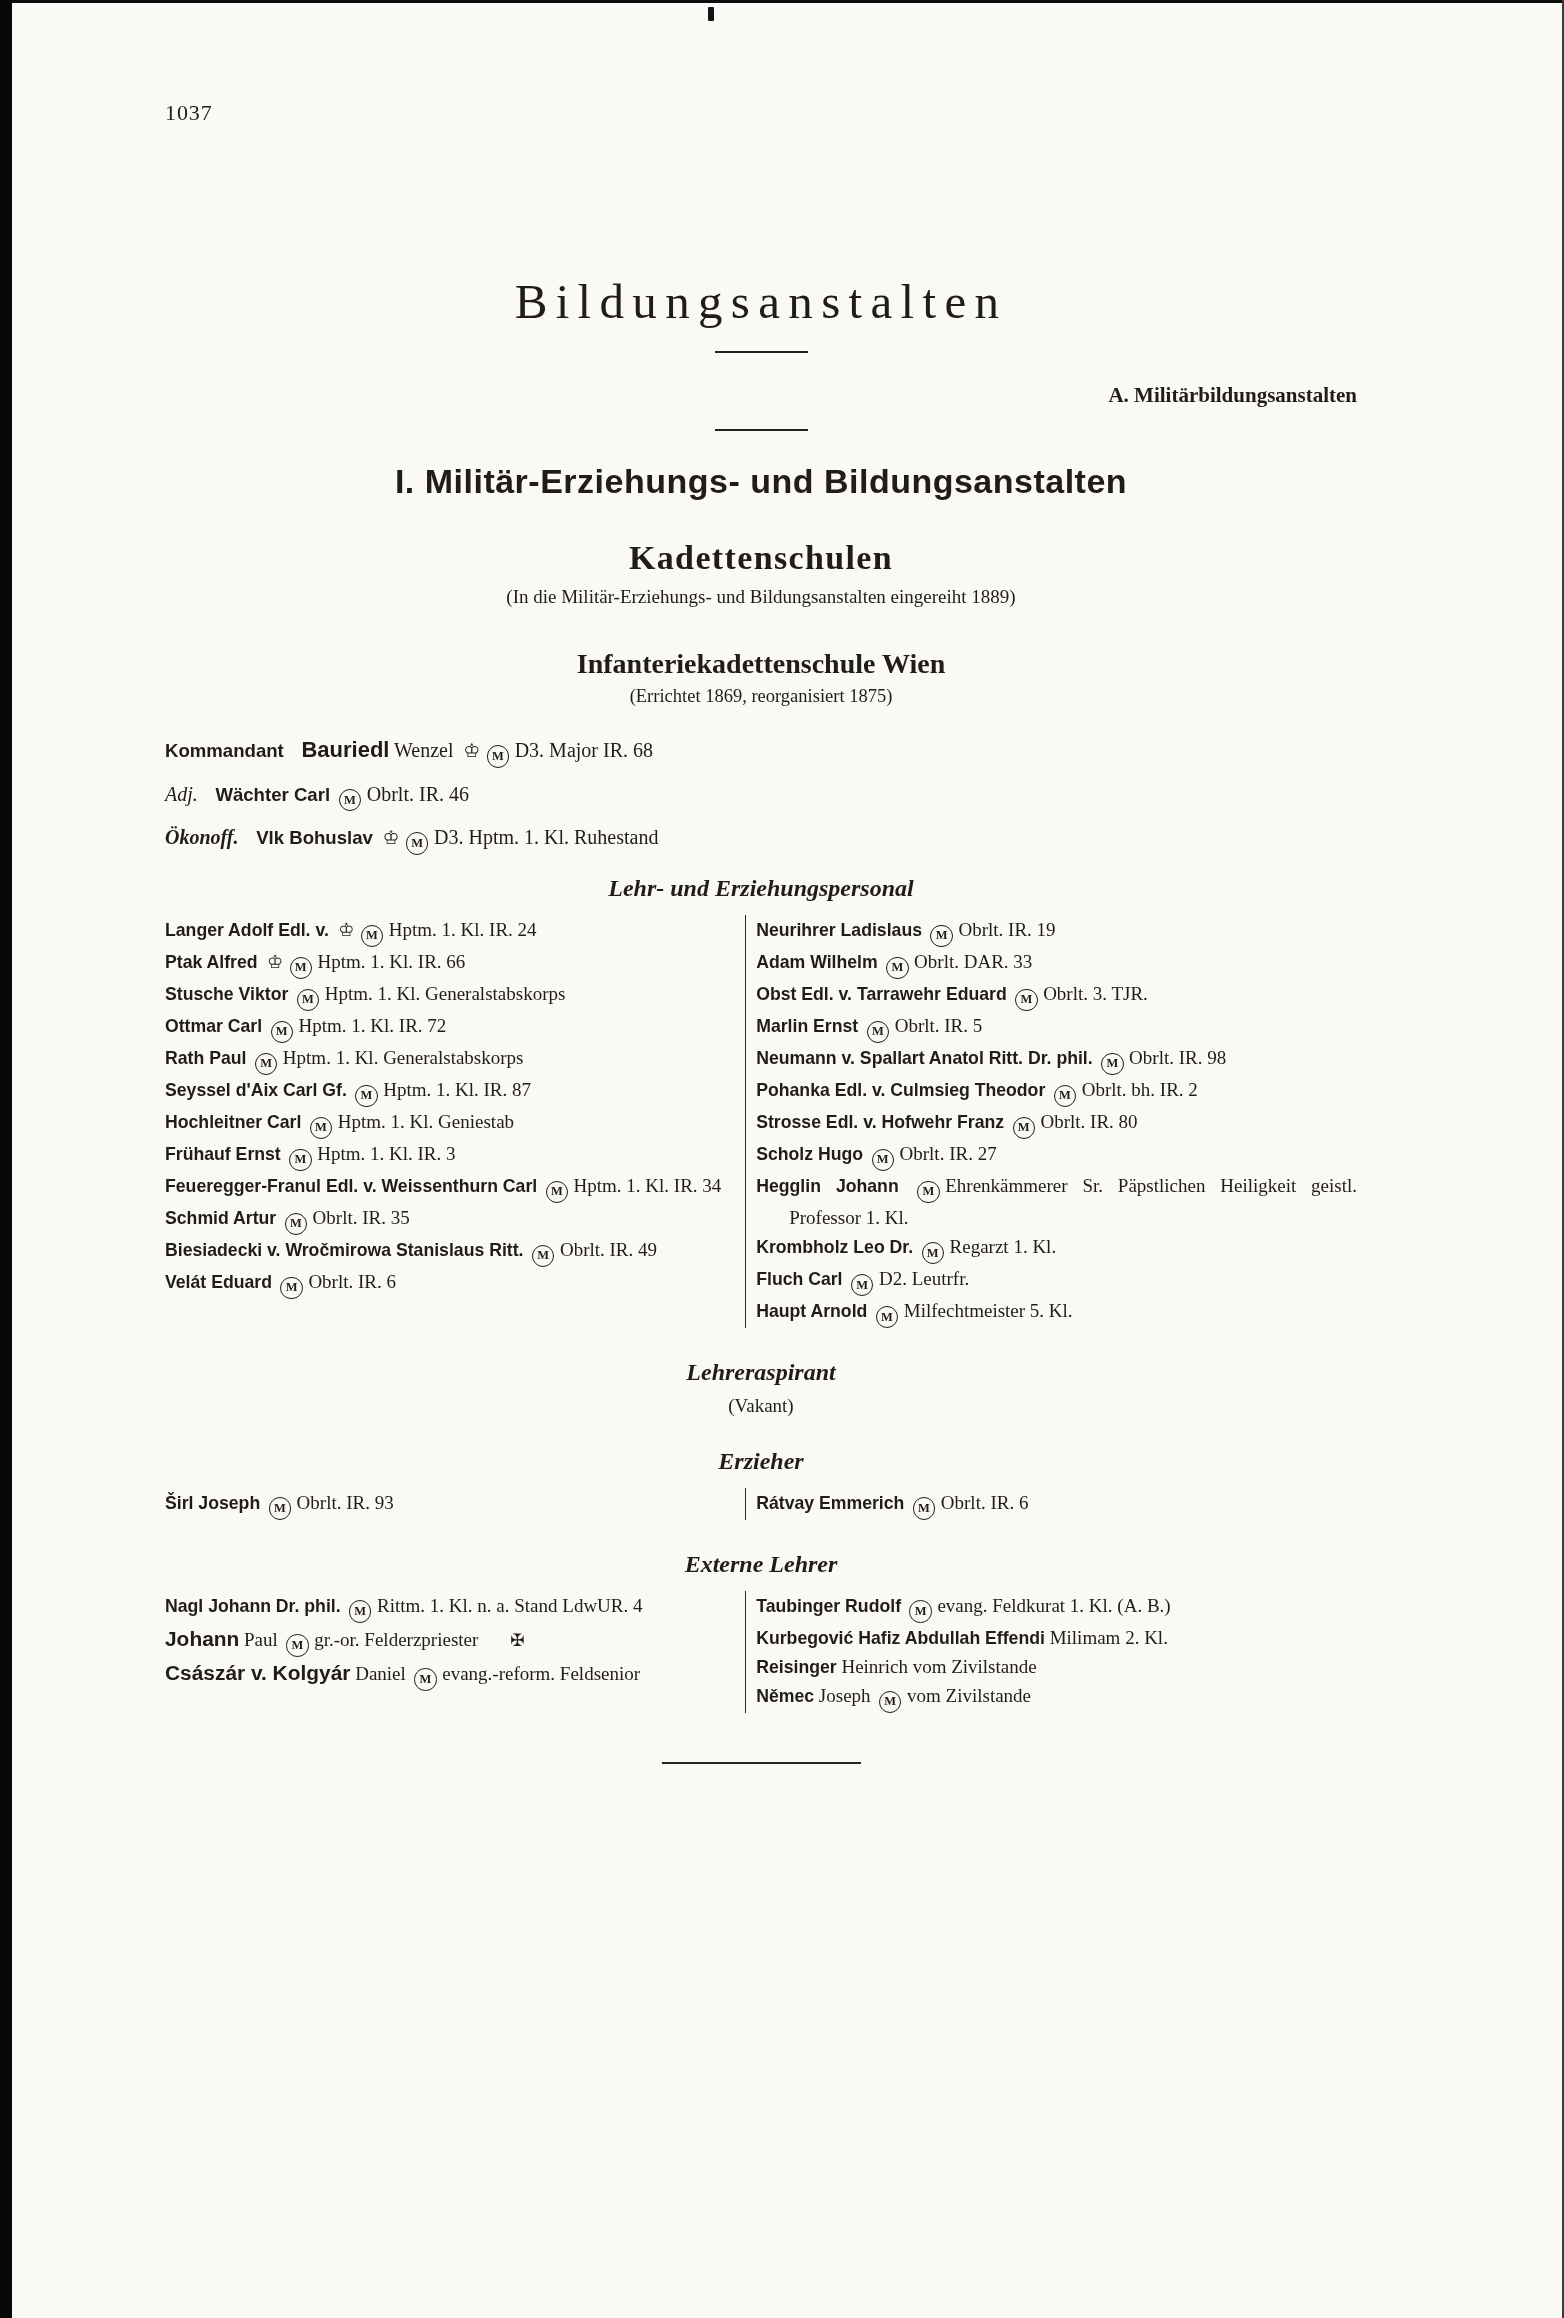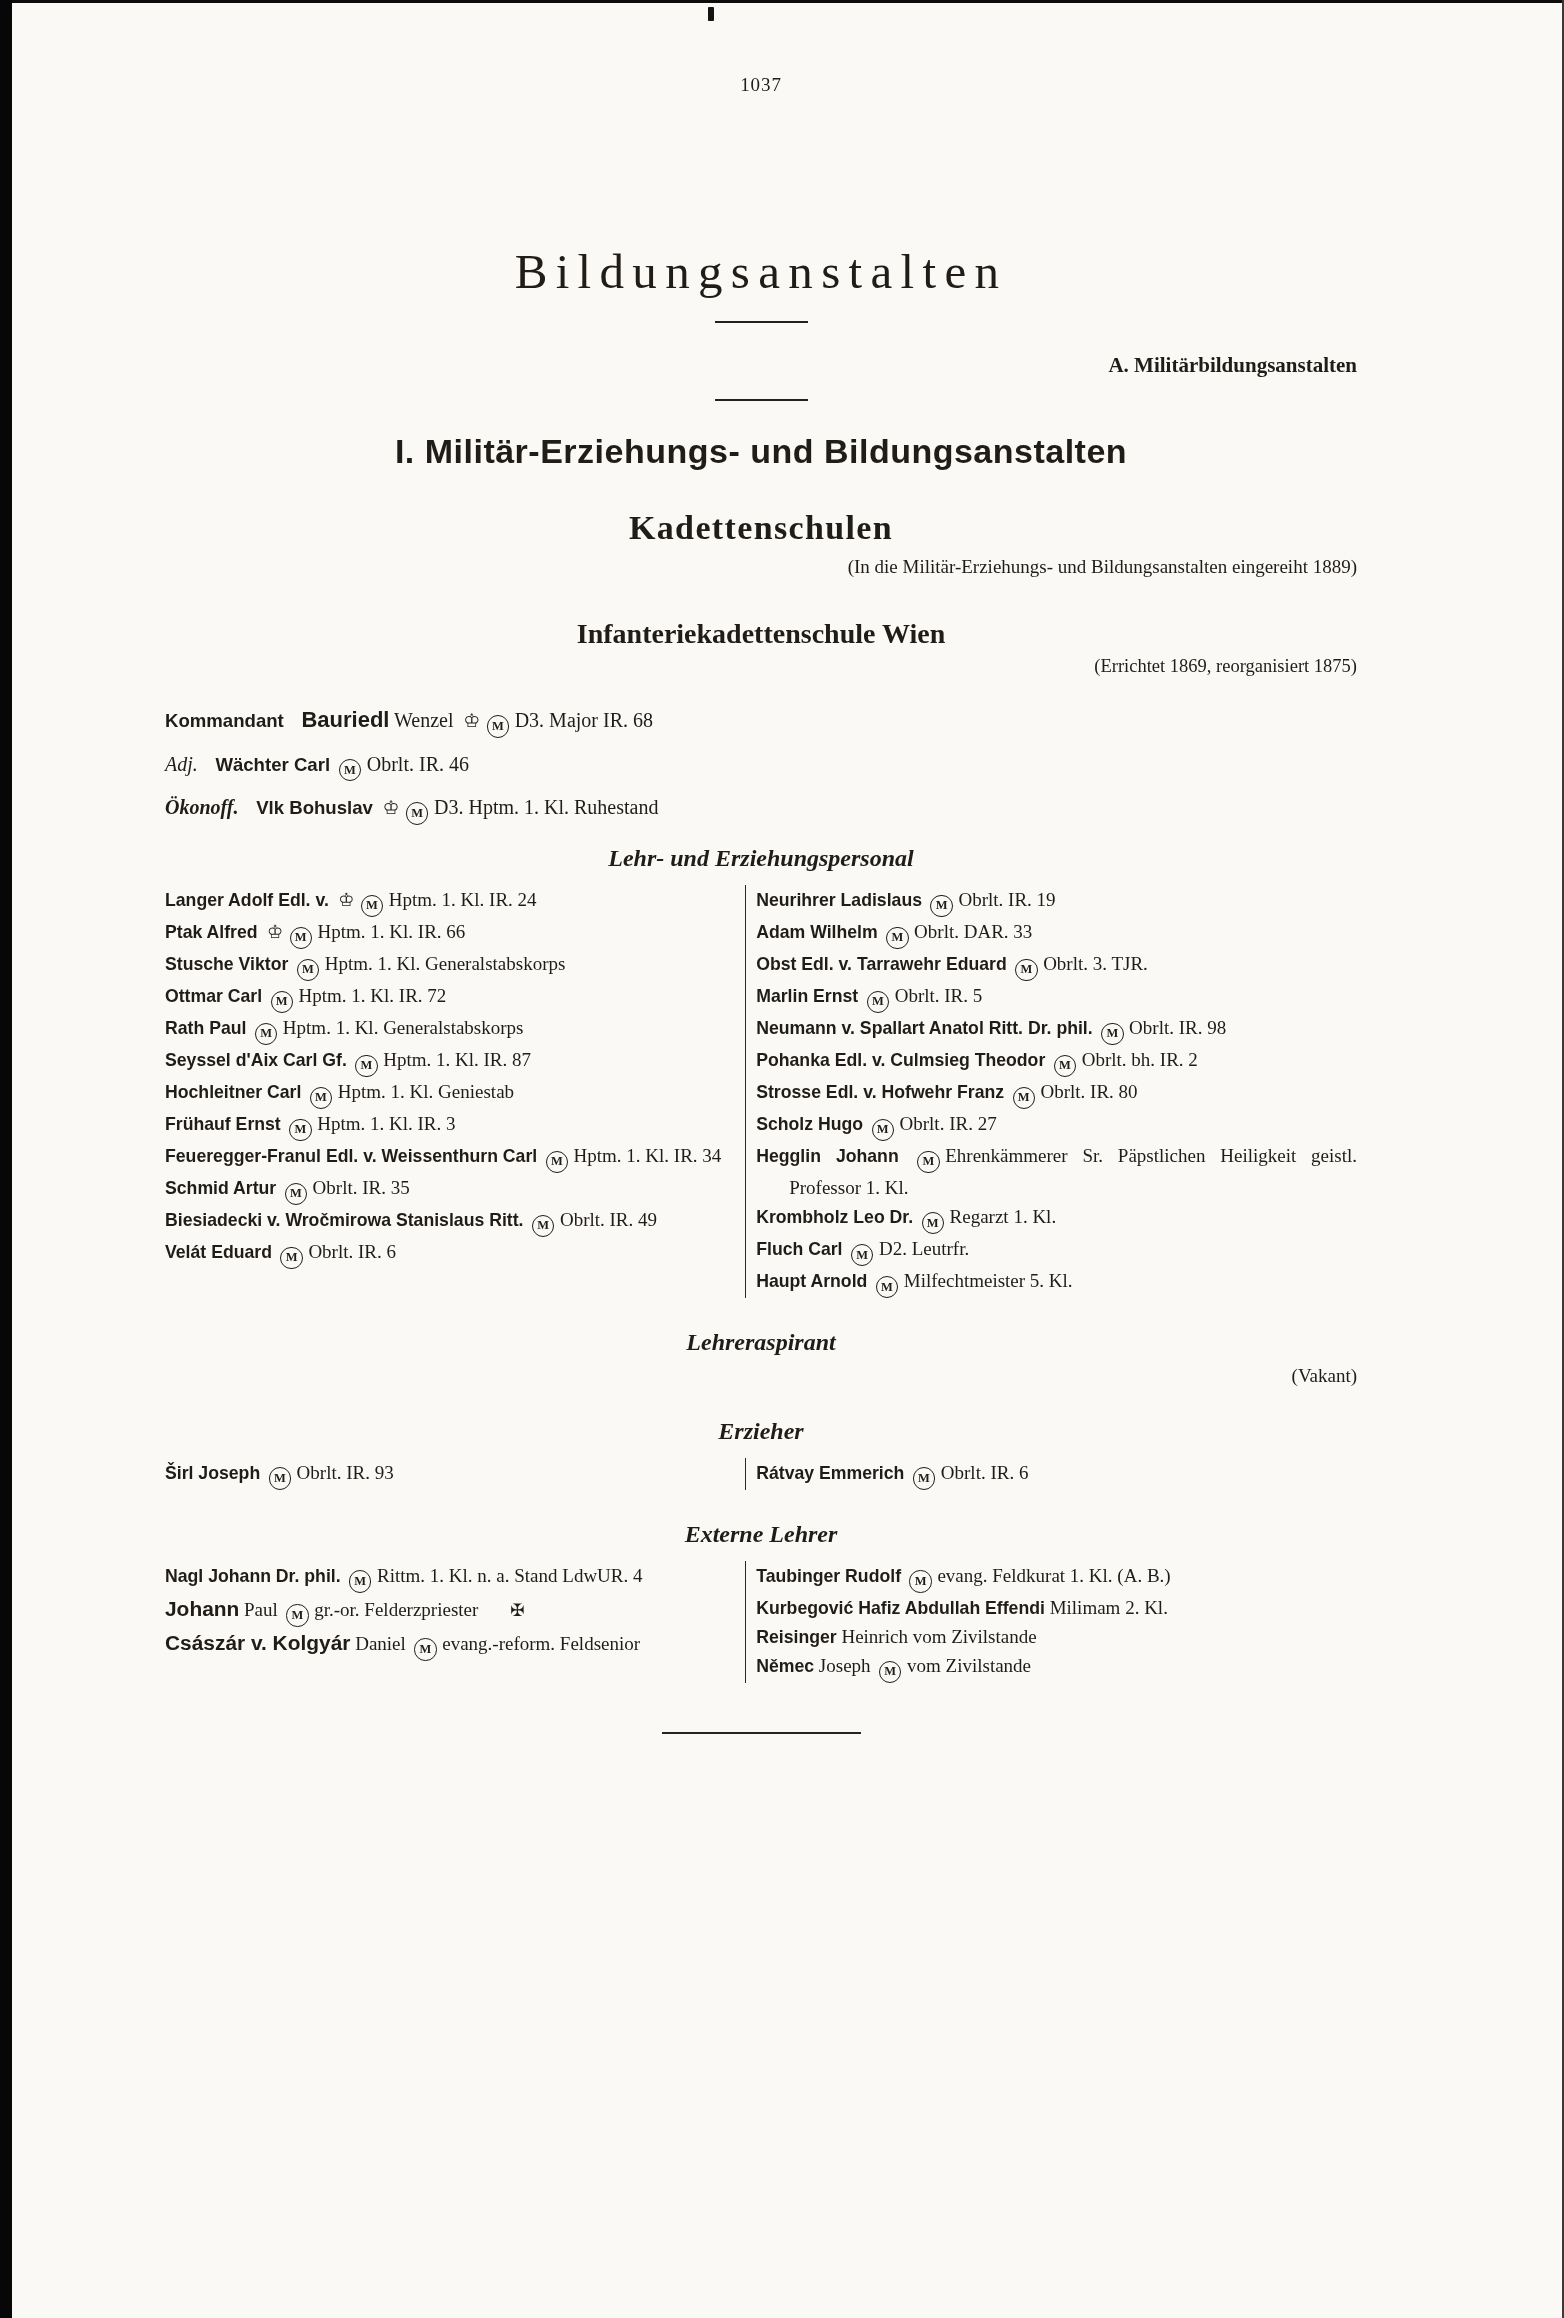--- a/index.html
+++ b/index.html
@@ -10,28 +10,28 @@
   
   .edge-left{position:absolute;left:0;top:0;bottom:0;width:12px;background:#070707;}
   .edge-top{position:absolute;left:0;right:0;top:0;height:3.2px;background:#0d0d0d;}
   .edge-right{position:absolute;right:0;top:0;bottom:0;width:3.2px;background:#3a3a3a;}
   .artifact-top{position:absolute;top:6.5px;left:708px;width:6px;height:14px;background:#141414;border-radius:0.9px;}
 
   .content{position:absolute;left:165px;top:0;width:1192px;}
 
   h1,h2,h3,h4{margin:0;padding:0;font-weight:700;}
 
-  .page-number{padding-top:74px;text-align:center;font-size:19px;letter-spacing:0.9px;}
+  .page-number{padding-top:100px;text-align:left;font-size:22px;letter-spacing:0.9px;}
 
   .main-title{margin-top:147px;text-align:center;font-size:49px;font-weight:400;letter-spacing:0.17em;}
   .rule{width:93px;height:1.9px;background:#24211c;margin:21.3px auto 0;}
   .section-a{margin-top:30px;text-align:right;font-size:21px;}
   .section-i{margin-top:31px;text-align:center;font-size:34px;font-family:"Liberation Sans",sans-serif;letter-spacing:0.5px;}
   .kadetten-title{margin-top:38px;text-align:center;font-size:34px;letter-spacing:0.04em;}
-  .note{margin-top:8.3px;text-align:right;font-size:19px;}
+  .note{margin-top:8.3px;text-align:center;font-size:19px;}
   .school-title{margin-top:40px;text-align:center;font-size:28px;}
   .school-note{margin-top:6.5px;font-size:18.5px;}
 
   .officials{margin-top:27px;font-size:20px;line-height:1.45;}
   .official-line{margin-bottom:12px;}
   .official-line > span:first-child{margin-right:17.6px;}
 
   .sec-title{margin-top:31px;text-align:center;font-size:24px;font-style:italic;}
   .sec-title.first{margin-top:20.4px;text-align:center;}
 

